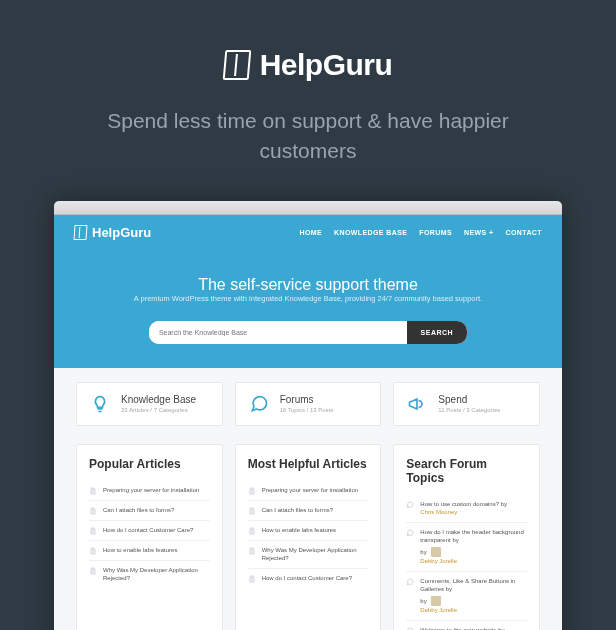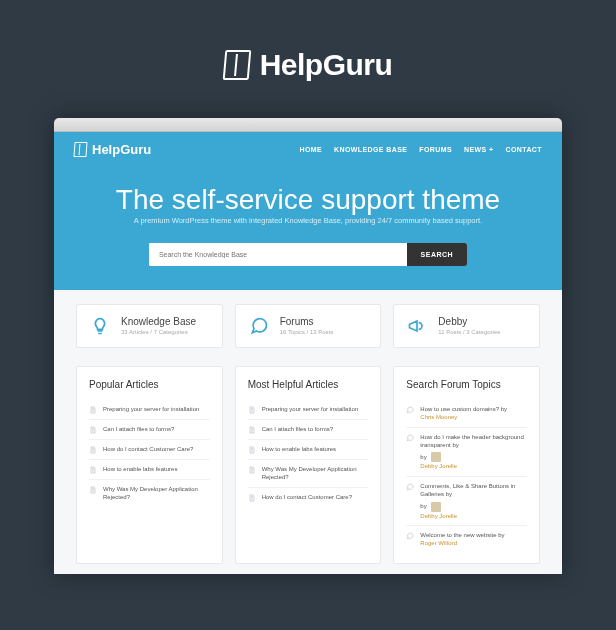--- a/index.html
+++ b/index.html
@@ -101,38 +101,38 @@
     display: flex;
     gap: 12px;
     font-size: 7px;
     font-weight: 700;
     letter-spacing: .4px;
   }
   .app-nav-item { cursor: pointer; }
 
   .hero-title {
     text-align: center;
-    font-size: 28px;
+    font-size: 16px;
     font-weight: 400;
-    margin-top: 27px;
+    margin-top: 36px;
   }
   .hero-sub {
     text-align: center;
     font-size: 7.5px;
     line-height: 1.45;
     margin-top: 0;
     color: #d7eef7;
     font-weight: 400;
   }
   .search-bar {
     margin: 16px auto 0;
     width: 68%;
     display: flex;
     background: #fff;
-    border-radius: 2px;
+    border-radius: 10px;
     overflow: hidden;
   }
   .search-input {
     flex: 1;
     border: 0;
     padding: 8px 10px;
     font-size: 7px;
     color: #888;
     outline: none;
   }
@@ -180,22 +180,22 @@
   }
   .col {
     flex: 1;
     min-width: 0;
     background: #fff;
     border: 1px solid #e6e8ea;
     border-radius: 2px;
     padding: 12px 12px 10px;
   }
   .col-title {
-    font-size: 10px;
-    font-weight: 400;
+    font-size: 12px;
+    font-weight: 700;
     color: #333;
     margin-bottom: 10px;
   }
   .li {
     display: flex;
     gap: 6px;
     font-size: 6px;
     color: #555;
     padding: 5px 0;
     border-top: 1px solid #eef0f1;
@@ -214,20 +214,21 @@
   .avatar { width: 10px; height: 10px; background: #d8c9a8; border-radius: 1px; }
 </style>
 </head>
 <body>
 
 <div class="promo-hero">
   <div class="promo-brand">
     <div class="promo-brand-icon"></div>
     <div class="promo-brand-text">HelpGuru</div>
   </div>
+  <div class="promo-tagline">Spend less time on support &amp; have happier customers</div>
 </div>
 
 <div class="mockup-wrap">
   <div class="mockup-chrome"></div>
 
   <div class="app">
 
     <div class="app-header">
       <div class="app-navbar">
         <div class="app-logo">
@@ -275,21 +276,21 @@
           <div class="card-meta">16 Topics / 13 Posts</div>
         </div>
       </div>
       <div class="card">
         <div class="card-icon">
           <svg viewBox="0 0 24 24" width="20" height="20" fill="none" stroke="currentColor" stroke-width="2">
               <path d="M3 10v4l9 4V6l-9 4zM14 8a4 4 0 0 1 0 8"></path>
             </svg>
         </div>
         <div>
-          <div class="card-title">Debby</div>
+          <div class="card-title">Spend</div>
           <div class="card-meta">11 Posts / 3 Categories</div>
         </div>
       </div>
     </div>
 
     <div class="columns">
       <div class="col">
         <div class="col-title">Popular Articles</div>
         <div id="popular-list">
             <div class="li">

